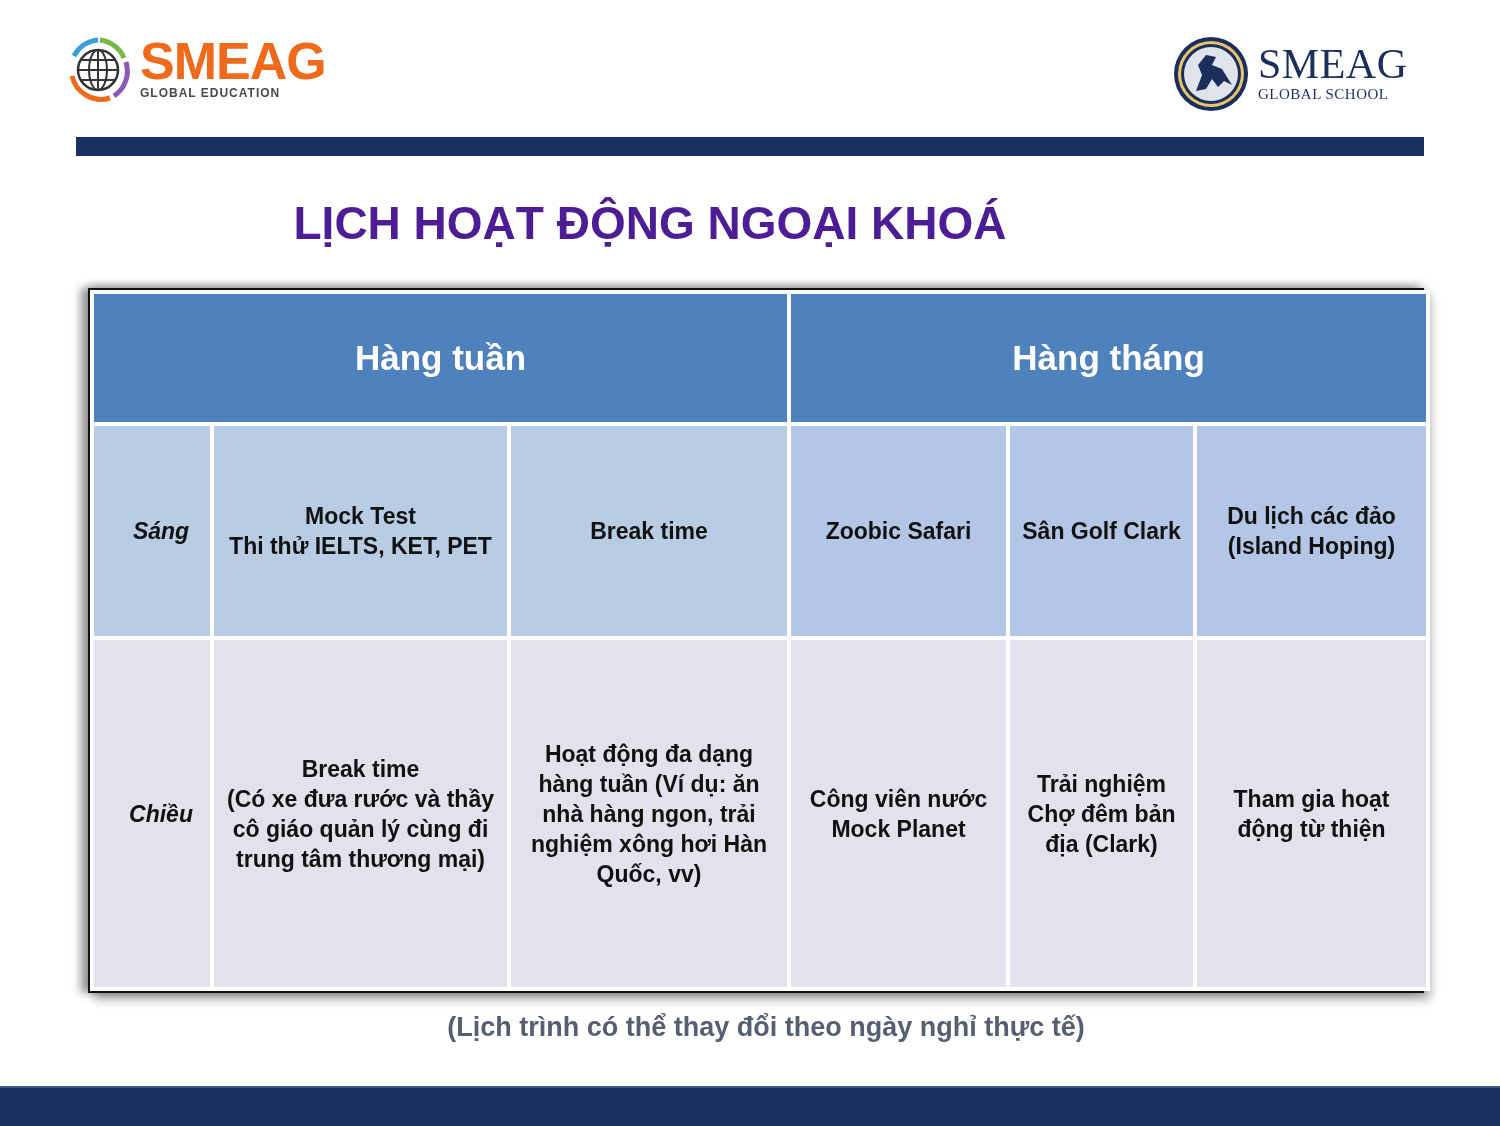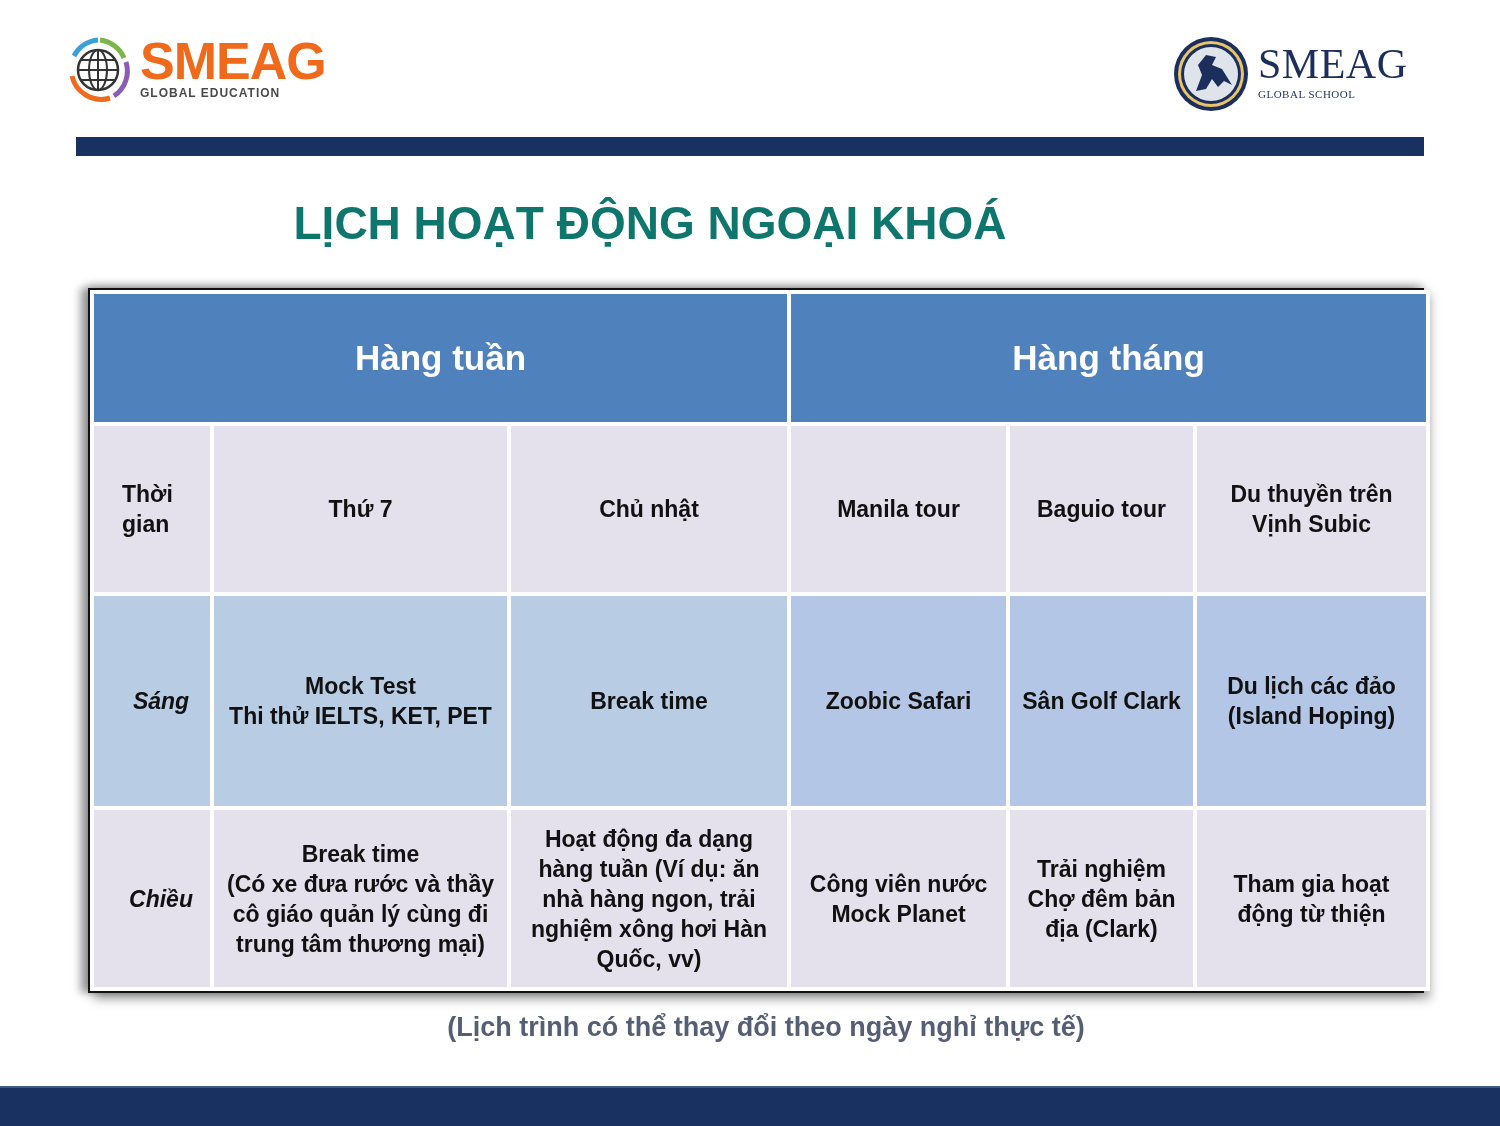--- a/index.html
+++ b/index.html
@@ -7,23 +7,23 @@
          font-family: "Liberation Sans", "DejaVu Sans", sans-serif; }
   .logo-left { position:absolute; left:64px; top:30px; width:270px; height:80px; display:flex; align-items:center; }
   .globe { width:68px; height:68px; position:relative; }
   .ll-text { margin-left:8px; display:flex; flex-direction:column; }
   .ll-big { font-size:52px; font-weight:bold; color:#f06a1c; line-height:46px; letter-spacing:-1px; }
   .ll-small { font-size:12px; font-weight:bold; color:#4a4a4a; letter-spacing:1px; line-height:18px; }
   .logo-right { position:absolute; left:1172px; top:34px; width:260px; height:80px; display:flex; align-items:center; }
   .seal { width:78px; height:78px; position:relative; }
   .lr-text { margin-left:8px; display:flex; flex-direction:column; font-family:"Liberation Serif","DejaVu Serif",serif; color:#1c2f5c; }
   .lr-big { font-size:42px; line-height:40px; letter-spacing:0.5px; }
-  .lr-small { font-size:11px; line-height:20px; letter-spacing:0.5px; }
+  .lr-small { font-size:15px; line-height:20px; letter-spacing:0.5px; }
   .top-bar { position:absolute; left:76px; top:137px; width:1348px; height:19px; background:#183161; }
-  .title { position:absolute; left:0; top:196px; width:1300px; text-align:center; font-size:46px; font-weight:bold; color:#0f766e; }
+  .title { position:absolute; left:0; top:196px; width:1300px; text-align:center; font-size:46px; font-weight:bold; color:#4c1d95; }
   .table-wrap { position:absolute; left:88px; top:288px; width:1336px; height:705px;
                 border:2px solid #111; box-shadow: -8px 0 8px rgba(0,0,0,0.35), 6px 6px 10px rgba(0,0,0,0.35), 0 -4px 8px rgba(0,0,0,0.2); box-sizing:border-box; background:#fff; }
   table { border-collapse:collapse; width:100%; height:100%; table-layout:fixed; }
   td { border:4px solid #ffffff; text-align:center; vertical-align:middle; font-weight:bold; color:#111; font-size:23px; line-height:30px; padding:0 10px; }
   tr.head td { background:#4f81bd; color:#fff; font-size:35px; height:128px; }
   tr.r1 td { background:#e4e0ec; height:166px; }
   tr.r2 td { background:#b8cce4; height:210px; }
   tr.r2 td.monthly { background:#b4c6e6; }
   tr.r3 td { background:#e4e0ec; }
   td.label { text-align:left; padding-left:28px; }
@@ -83,28 +83,20 @@
         <col style="width:280px">
       <col style="width:219px">
         <col style="width:187px">
         <col style="width:233px">
     </colgroup>
     <tbody>
         <tr class="head">
       <td colspan="3">Hàng tuần</td>
       <td colspan="3">Hàng tháng</td>
     </tr>
-    <tr class="r1">
-      <td class="label">Thời gian</td>
-      <td>Thứ 7</td>
-      <td>Chủ nhật</td>
-      <td>Manila tour</td>
-      <td>Baguio tour</td>
-      <td>Du thuyền trên Vịnh Subic</td>
-    </tr>
     <tr class="r2">
       <td class="label c">Sáng</td>
       <td style="white-space:pre-line">Mock Test
 Thi thử IELTS, KET, PET</td>
       <td>Break time</td>
       <td class="monthly">Zoobic Safari</td>
       <td class="monthly">Sân Golf Clark</td>
       <td class="monthly">Du lịch các đảo (Island Hoping)</td>
     </tr>
     <tr class="r3">

